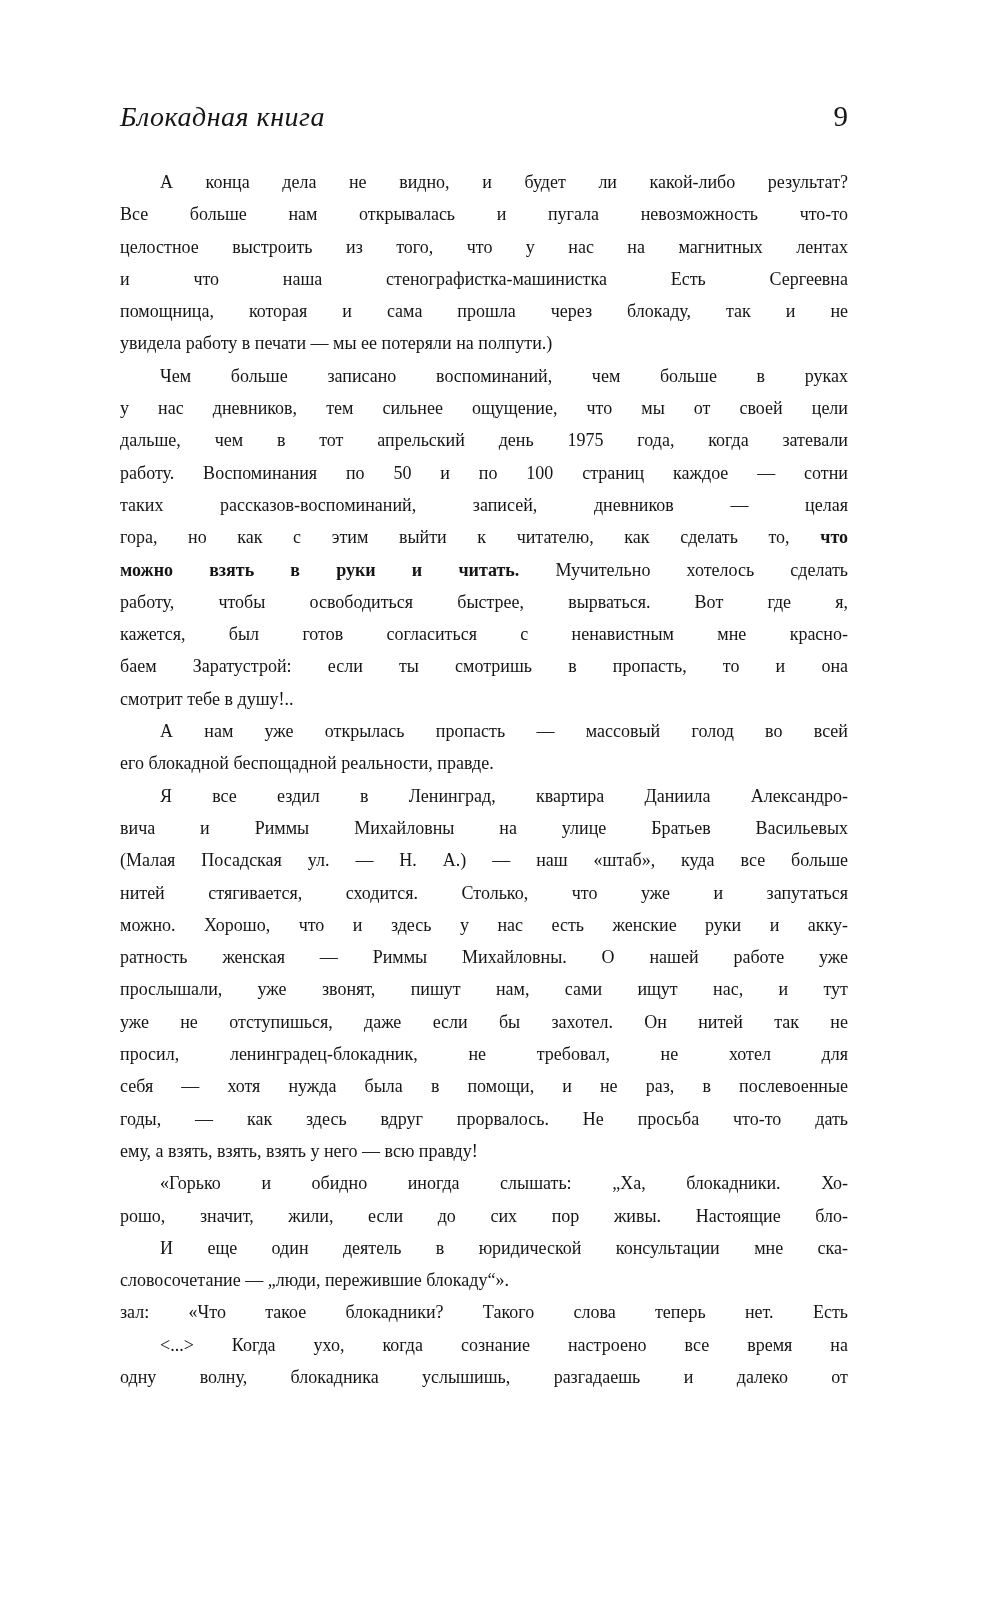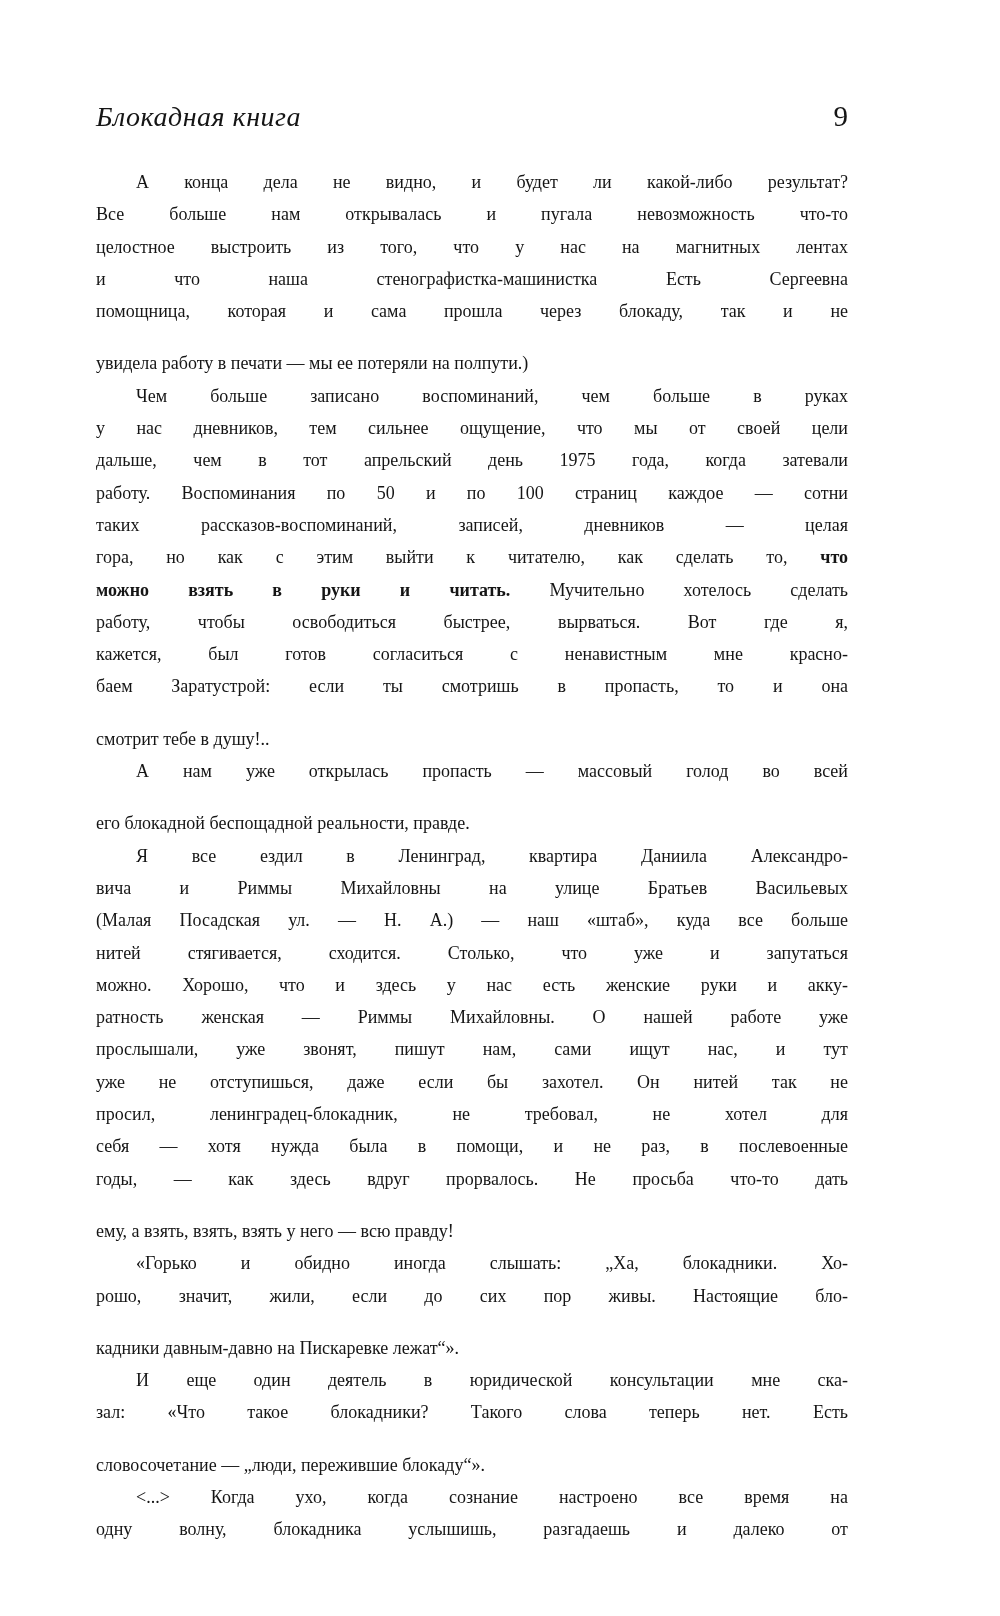--- a/index.html
+++ b/index.html
@@ -4,21 +4,21 @@
 <style>
   html, body { margin: 0; padding: 0; }
   body {
     width: 1000px; height: 1616px;
     background: #ffffff;
     font-family: "Liberation Serif", serif;
   }
   .page {
     box-sizing: border-box;
     width: 1000px; height: 1616px;
-    padding: 100px 152px 0 96px;
+    padding: 100px 152px 0 120px;
     background: #ffffff;
     color: #151515;
     overflow: hidden;
   }
   .running-header {
     display: flex;
     justify-content: space-between;
     align-items: baseline;
     height: 40px;
   }
@@ -35,21 +35,21 @@
   .line {
     font-size: 18px;
     line-height: 32.3px;
     height: 32.3px;
     text-align: justify;
     text-align-last: justify;
     white-space: normal;
     overflow: hidden;
   }
   .line.first { text-indent: 40px; }
-  .line.flushlast { text-align-last: left; margin-top: 20px; }
+  .line.flushlast { text-align-last: left; }
   .seg-b { font-weight: bold; }
   .seg-i { }
 </style>
 </head>
 <body style="background: rgb(255, 255, 255);">
 
 <div class="page" style="color: rgb(21, 21, 21); background: rgb(255, 255, 255);">
   <div class="running-header">
     <span class="header-title">Блокадная книга</span>
     <span class="page-number">9</span>
@@ -90,25 +90,24 @@
         <div class="line"><span>прослышали, уже звонят, пишут нам, сами ищут нас, и тут</span></div>
         <div class="line"><span>уже не отступишься, даже если бы захотел. Он нитей так не</span></div>
         <div class="line"><span>просил, ленинградец-блокадник, не требовал, не хотел для</span></div>
         <div class="line"><span>себя — хотя нужда была в помощи, и не раз, в послевоенные</span></div>
         <div class="line"><span>годы, — как здесь вдруг прорвалось. Не просьба что-то дать</span></div>
         <div class="line flushlast"><span>ему, а взять, взять, взять у него — всю правду!</span></div>
       </div>
       <div class="para">
         <div class="line first"><span>«Горько и обидно иногда слышать: „Ха, блокадники. Хо-</span></div>
         <div class="line"><span>рошо, значит, жили, если до сих пор живы. Настоящие бло-</span></div>
-        <div class="line flushlast"><span>кадники давным-давно на Пискаревке лежат“».</span></div>
       </div>
       <div class="para">
         <div class="line first"><span>И еще один деятель в юридической консультации мне ска-</span></div>
+        <div class="line flushlast"><span>словосочетание — „люди, пережившие блокаду“».</span></div>
         <div class="line"><span>зал: «Что такое блокадники? Такого слова теперь нет. Есть</span></div>
-        <div class="line flushlast"><span>словосочетание — „люди, пережившие блокаду“».</span></div>
       </div>
       <div class="para">
         <div class="line first"><span>&lt;...&gt; Когда ухо, когда сознание настроено все время на</span></div>
         <div class="line"><span>одну волну, блокадника услышишь, разгадаешь и далеко от</span></div>
       </div>
     </div>
 </div>
 
 </body></html>

